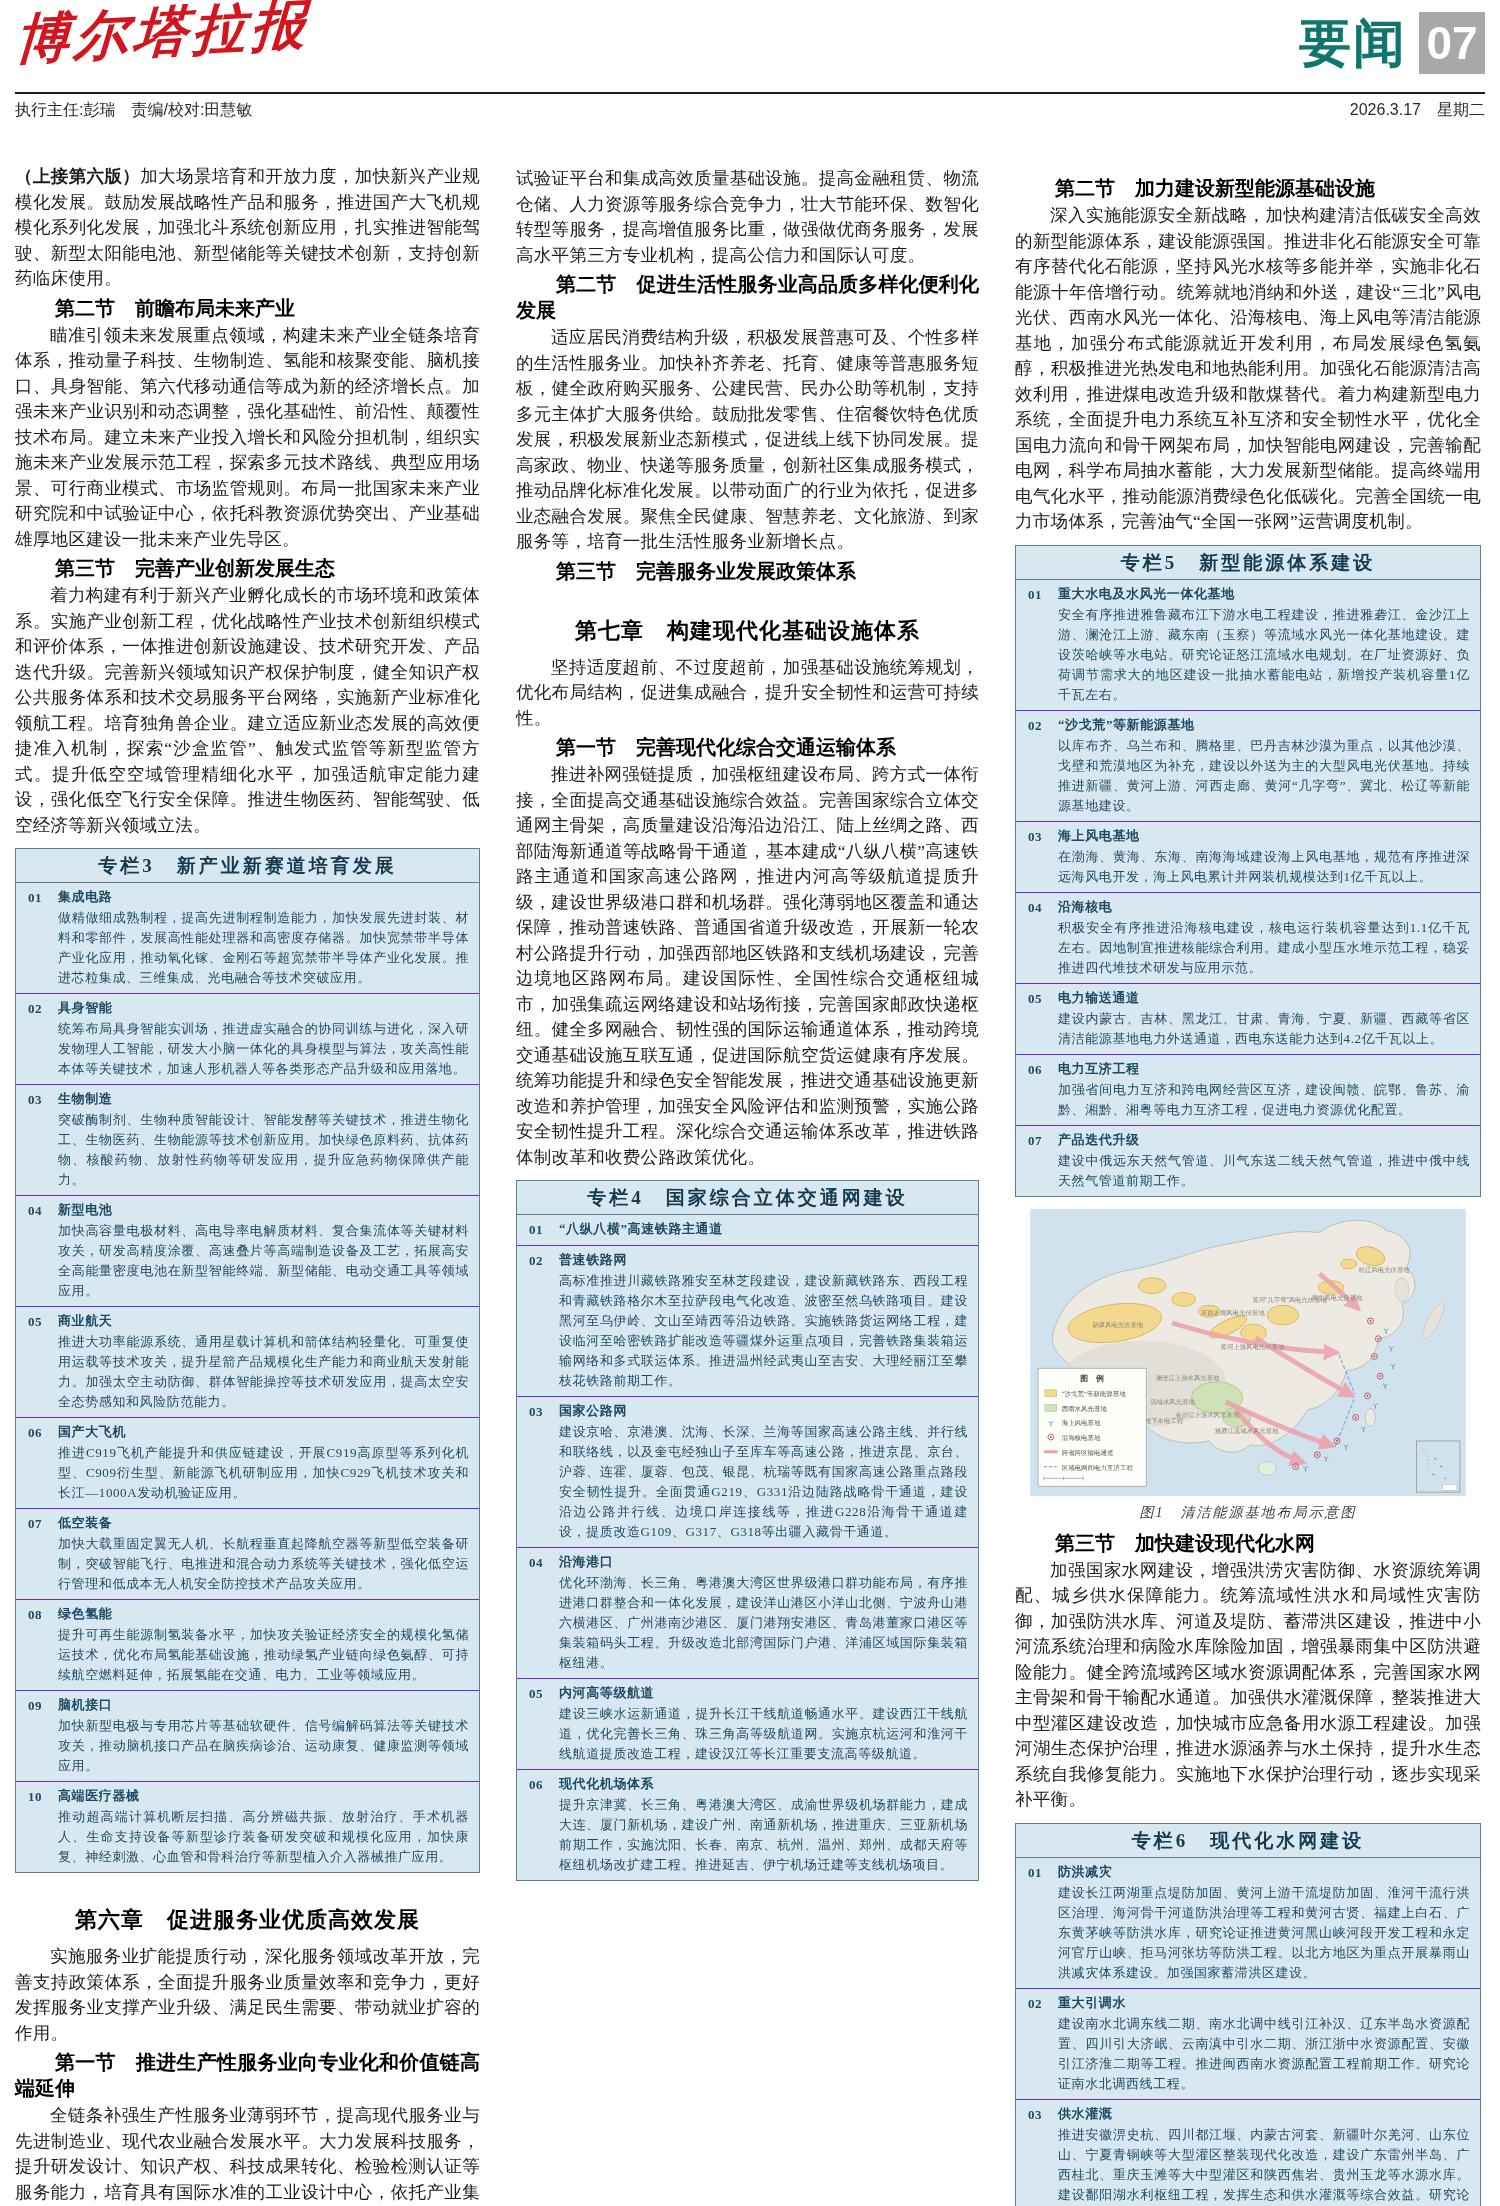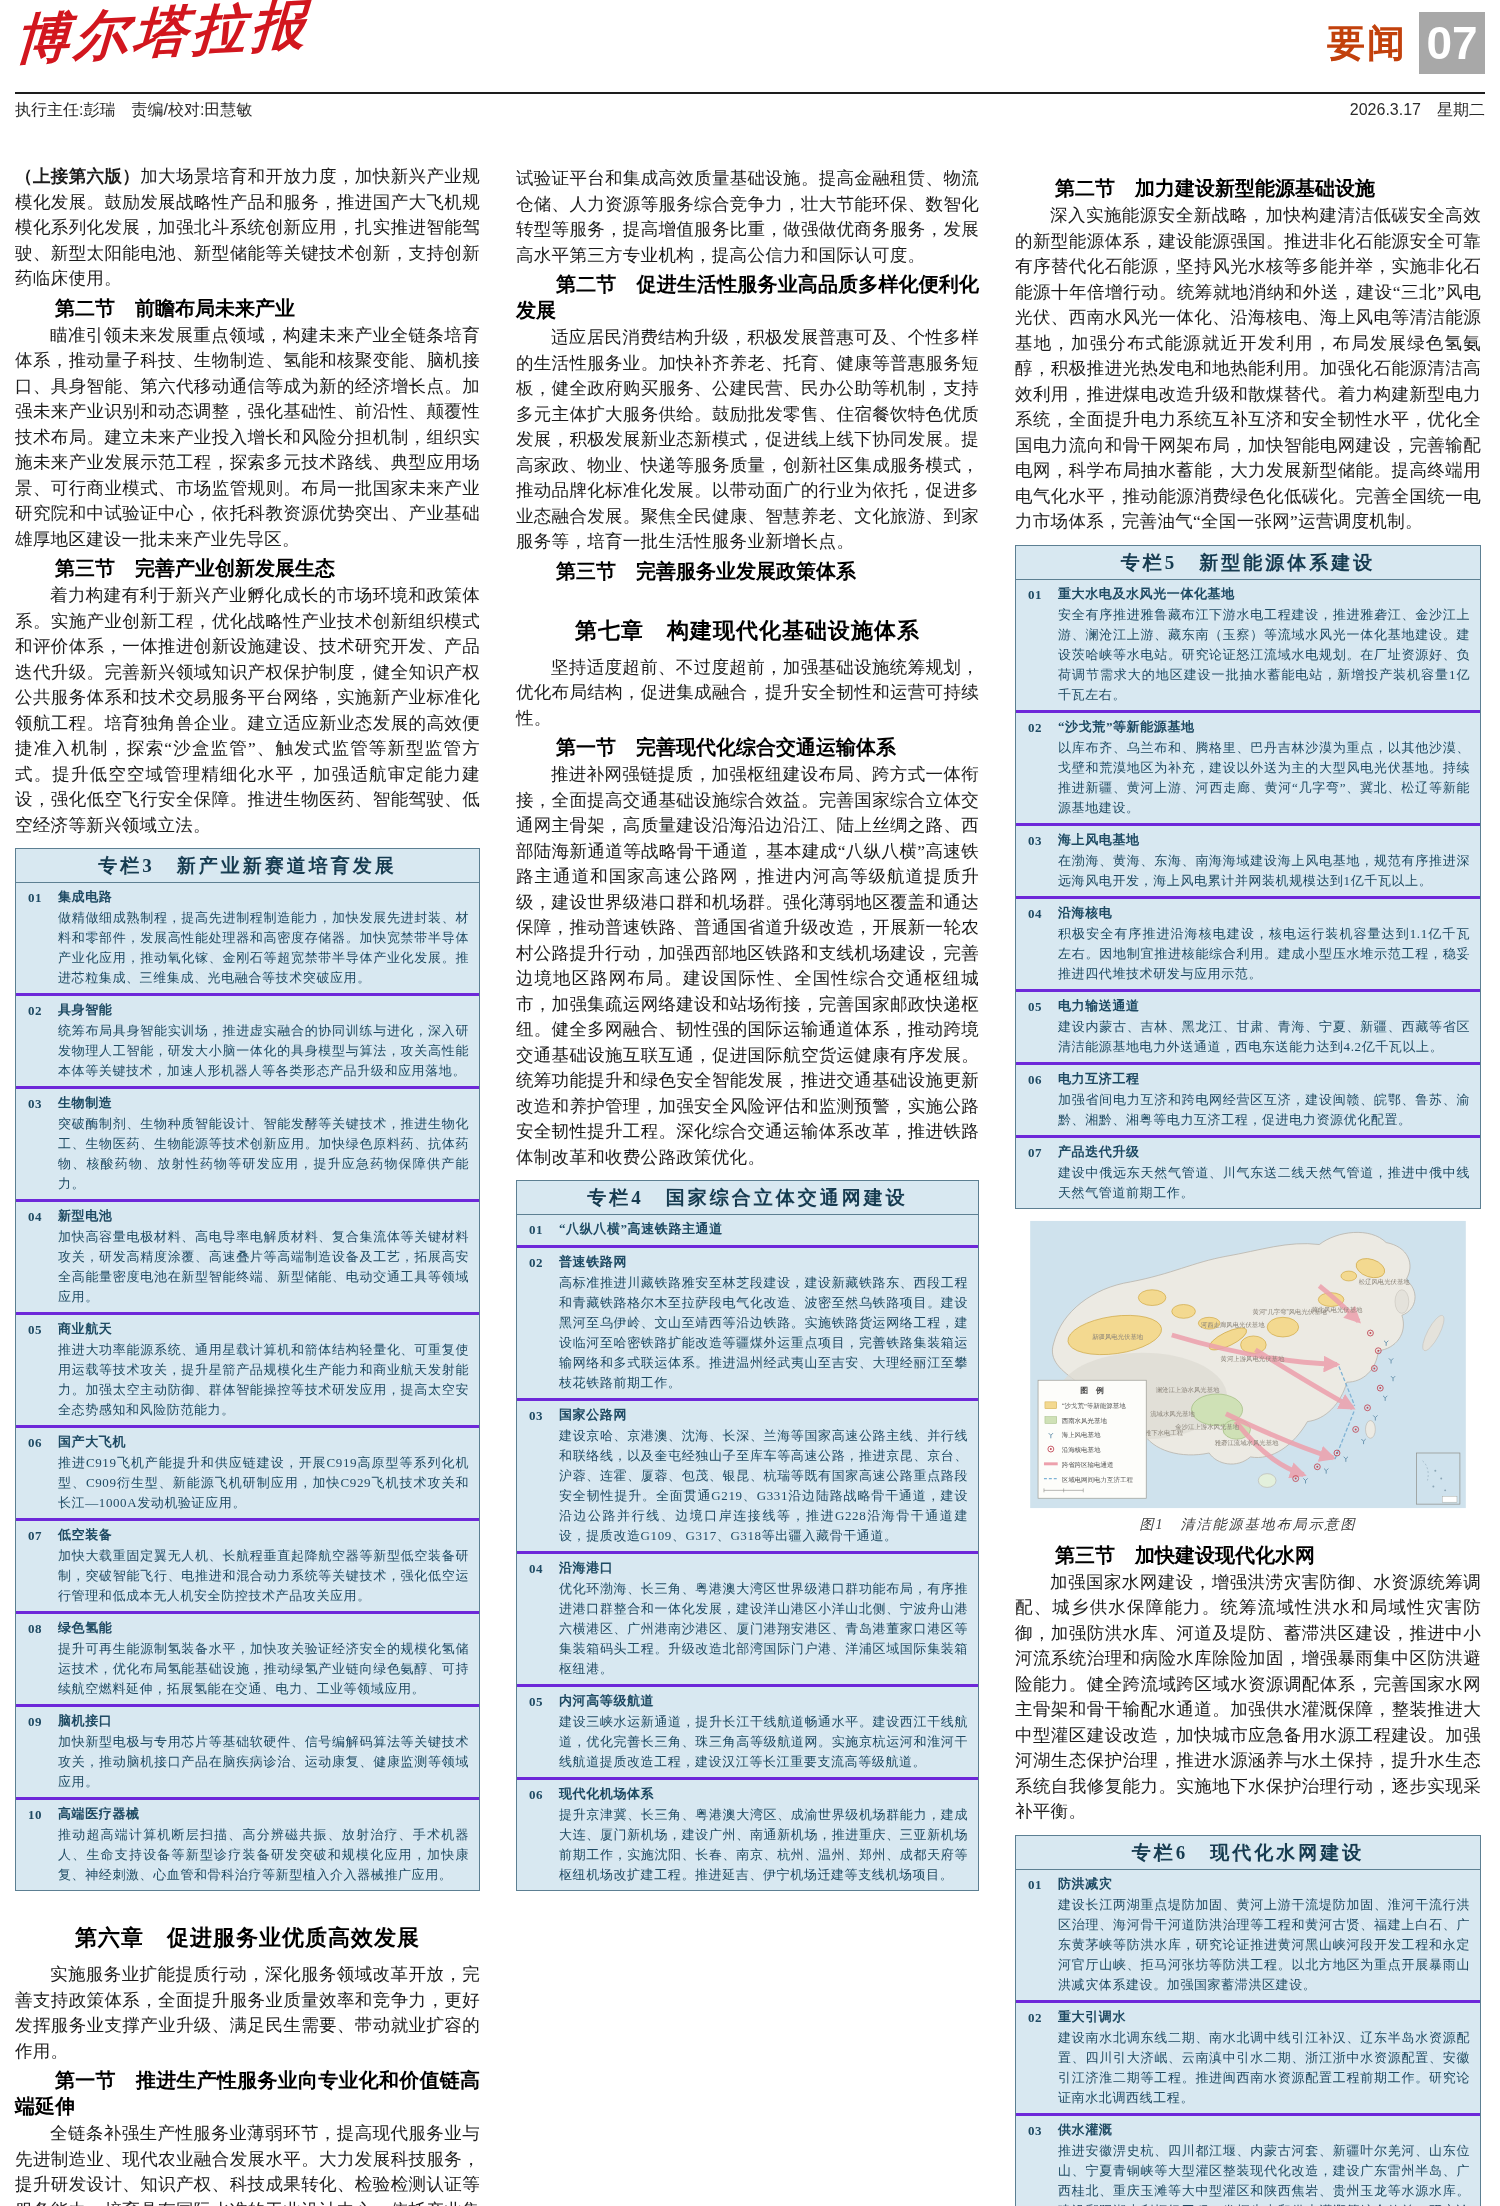--- a/index.html
+++ b/index.html
@@ -4,22 +4,22 @@
 <style>
   html,body{margin:0;padding:0;background:#777;}
   .page{position:relative;width:1500px;height:2206px;margin:0 auto;background:#ffffff;overflow:hidden;
         font-family:"Liberation Serif","DejaVu Serif",serif;color:#1c1c1c;}
   
   .hdr{position:absolute;left:15px;right:15px;top:8px;height:120px;}
   .masthead{position:absolute;left:2px;top:4px;font-family:"DejaVu Serif","Liberation Serif",serif;
             font-style:italic;font-weight:bold;font-size:54px;letter-spacing:5px;color:#d2161e;
             transform:rotate(-3deg) skewX(-6deg);transform-origin:left top;line-height:1;}
   .hdr-right{position:absolute;right:0;top:4px;display:flex;align-items:flex-start;gap:12px;}
-  .section-name{font-family:"Liberation Sans","DejaVu Sans",sans-serif;font-weight:bold;font-size:38px;
-                line-height:62px;color:#c2410c;letter-spacing:2px;}
+  .section-name{font-family:"Liberation Sans","DejaVu Sans",sans-serif;font-weight:bold;font-size:52px;
+                line-height:62px;color:#0f766e;letter-spacing:2px;}
   .pagenum-box{width:66px;height:62px;background:#a8a8a8;color:#fff;display:flex;align-items:center;
                justify-content:center;font-family:"Liberation Sans","DejaVu Sans",sans-serif;
                font-weight:bold;font-size:46px;}
   .hdr-rule{position:absolute;left:0;right:0;top:84px;border-top:2px solid #1d1d1d;}
   .hdr-meta{position:absolute;left:0;right:0;top:92px;display:flex;justify-content:space-between;
             font-family:"Liberation Sans","DejaVu Sans",sans-serif;font-size:16px;color:#2b2b2b;text-align:center;}
   
   .columns{position:absolute;top:128px;left:15px;display:flex;gap:36px;}
   .col{box-sizing:border-box;}
   .col1{width:465px;padding-top:36px;}
@@ -31,21 +31,21 @@
          font-size:20px;line-height:26px;text-indent:2em;color:#000000;text-align:justify;}
   h3.chapter{margin:31px 0 8px;font-family:"Liberation Sans","DejaVu Sans",sans-serif;font-weight:bold;
              font-size:22px;line-height:32px;text-align:center;color:#000000;letter-spacing:1px;}
   .lead-tag{font-weight:bold;}
   
   .box{border:1.5px solid #5c7f92;background:#d8e8f1;margin:10px 0 8px;color:#1e4a63;}
   .box-title{font-weight:bold;font-size:19px;line-height:15px;text-align:center;padding:9px 4px;
              letter-spacing:3px;border-bottom:1.2px solid #5c7f92;color:#163b50;}
   .box-item{position:relative;padding:4px 10px 5px 42px;font-size:13px;line-height:20px;letter-spacing:.6px;}
   .box-item + .box-item{border-top:1px solid #79a(0);}
-  .box-item + .box-item{border-top:3px solid #6d28d9;}
+  .box-item + .box-item{border-top:1px solid #6d28d9;}
   .bi-num{position:absolute;left:12px;top:5px;font-weight:bold;}
   .bi-title{font-weight:bold;margin-bottom:1px;}
   .bi-desc{text-align:justify;}
   
   .map-fig{margin:8px 0 2px;}
   .map-svg{display:block;width:100%;height:295px;}
   .fig-caption{text-align:center;font-size:14px;letter-spacing:2px;color:#3c3c3c;font-style:italic;margin:4px 0 8px;}
   svg text.mlabel{font-size:6.5px;fill:#8a8378;font-family:"Liberation Sans","DejaVu Sans",sans-serif;}
   svg text.legend-t{font-size:8px;font-weight:bold;fill:#444;}
   svg text.legend-i{font-size:6.6px;fill:#555;}

